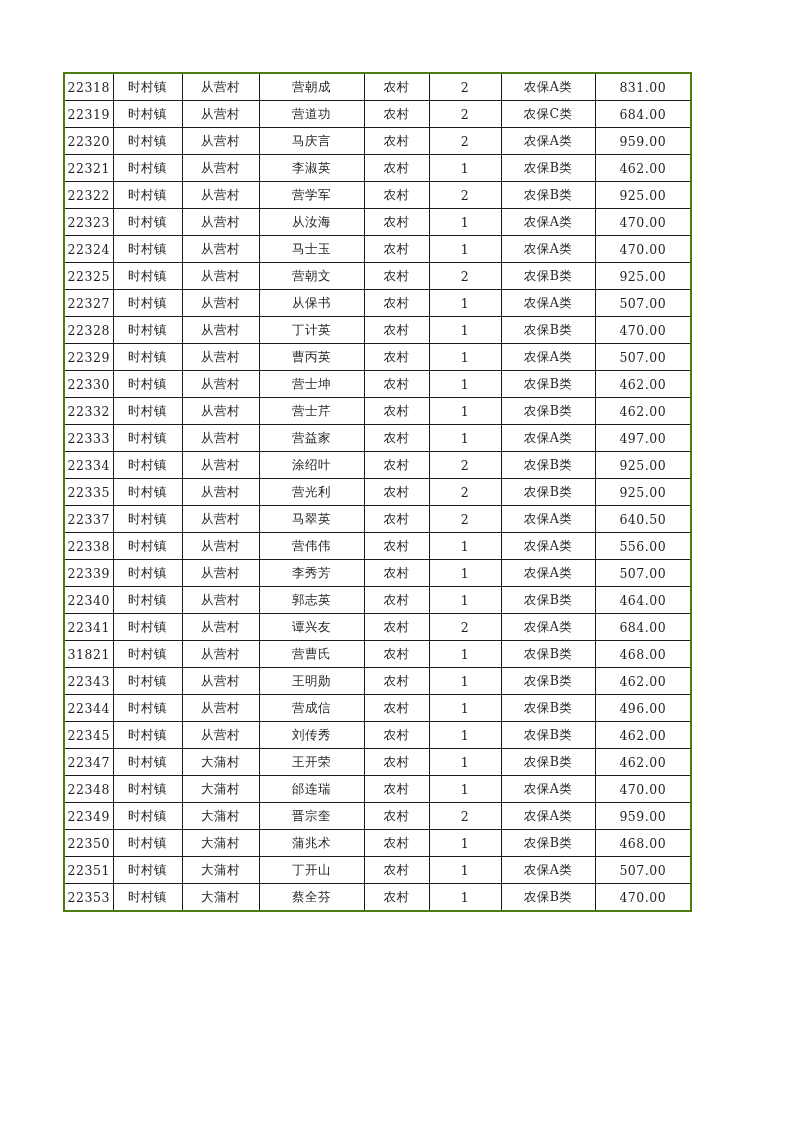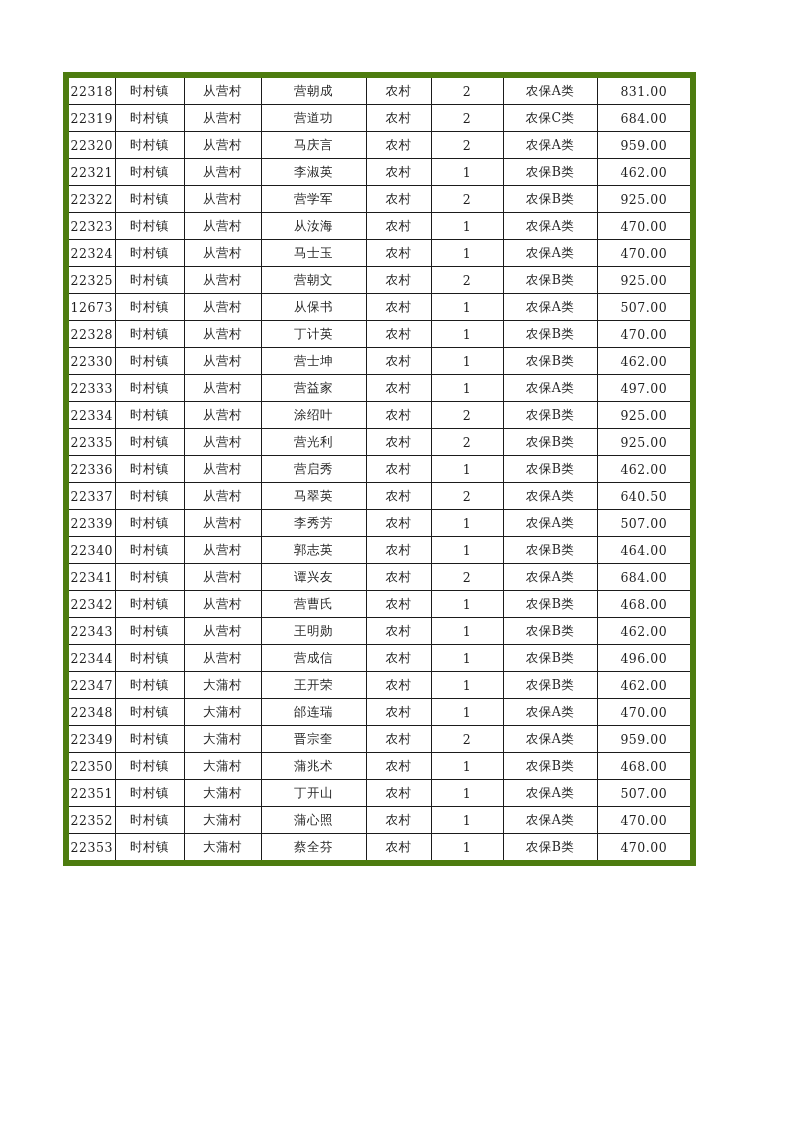--- a/index.html
+++ b/index.html
@@ -15,21 +15,21 @@
     overflow: hidden;
     font-family: "DejaVu Serif", "Liberation Serif", serif;
   }
   table.roster {
     position: absolute;
     left: 63px;
     top: 72px;
     width: 627px;
     border-collapse: collapse;
     table-layout: fixed;
-    border: 6px solid #4d7c0f;
+    border: 2px solid #4d7c0f;
   }
   table.roster td {
     border: 1px solid #1b1b1b;
     height: 26px;            
     padding: 0;
     text-align: center;
     vertical-align: middle;
     font-size: 12.5px;
     color: #1f1f1f;
     letter-spacing: 0.5px;
@@ -144,54 +144,74 @@
     <td>从营村</td>
     <td>营朝文</td>
     <td>农村</td>
     <td>2</td>
     <td>农保B类</td>
     <td>925.00</td>
   </tr>
 
 
   <tr>
-    <td>12673</td>
+    <td>22327</td>
     <td>时村镇</td>
     <td>从营村</td>
     <td>从保书</td>
     <td>农村</td>
     <td>1</td>
     <td>农保A类</td>
     <td>507.00</td>
   </tr>
 
   <tr>
     <td>22328</td>
     <td>时村镇</td>
     <td>从营村</td>
     <td>丁计英</td>
     <td>农村</td>
     <td>1</td>
     <td>农保B类</td>
     <td>470.00</td>
   </tr>
 
+  <tr>
+    <td>22329</td>
+    <td>时村镇</td>
+    <td>从营村</td>
+    <td>曹丙英</td>
+    <td>农村</td>
+    <td>1</td>
+    <td>农保A类</td>
+    <td>507.00</td>
+  </tr>
 
   <tr>
     <td>22330</td>
     <td>时村镇</td>
     <td>从营村</td>
     <td>营士坤</td>
     <td>农村</td>
     <td>1</td>
     <td>农保B类</td>
     <td>462.00</td>
   </tr>
 
 
+  <tr>
+    <td>22332</td>
+    <td>时村镇</td>
+    <td>从营村</td>
+    <td>营士芹</td>
+    <td>农村</td>
+    <td>1</td>
+    <td>农保B类</td>
+    <td>462.00</td>
+  </tr>
 
   <tr>
     <td>22333</td>
     <td>时村镇</td>
     <td>从营村</td>
     <td>营益家</td>
     <td>农村</td>
     <td>1</td>
     <td>农保A类</td>
     <td>497.00</td>
@@ -212,42 +232,42 @@
     <td>22335</td>
     <td>时村镇</td>
     <td>从营村</td>
     <td>营光利</td>
     <td>农村</td>
     <td>2</td>
     <td>农保B类</td>
     <td>925.00</td>
   </tr>
 
-  <tr>
-    <td>22336</td>
-    <td>时村镇</td>
-    <td>从营村</td>
-    <td>营启秀</td>
-    <td>农村</td>
-    <td>1</td>
-    <td>农保B类</td>
-    <td>462.00</td>
-  </tr>
 
   <tr>
     <td>22337</td>
     <td>时村镇</td>
     <td>从营村</td>
     <td>马翠英</td>
     <td>农村</td>
     <td>2</td>
     <td>农保A类</td>
     <td>640.50</td>
   </tr>
 
+  <tr>
+    <td>22338</td>
+    <td>时村镇</td>
+    <td>从营村</td>
+    <td>营伟伟</td>
+    <td>农村</td>
+    <td>1</td>
+    <td>农保A类</td>
+    <td>556.00</td>
+  </tr>
 
   <tr>
     <td>22339</td>
     <td>时村镇</td>
     <td>从营村</td>
     <td>李秀芳</td>
     <td>农村</td>
     <td>1</td>
     <td>农保A类</td>
     <td>507.00</td>
@@ -269,21 +289,21 @@
     <td>时村镇</td>
     <td>从营村</td>
     <td>谭兴友</td>
     <td>农村</td>
     <td>2</td>
     <td>农保A类</td>
     <td>684.00</td>
   </tr>
 
   <tr>
-    <td>22342</td>
+    <td>31821</td>
     <td>时村镇</td>
     <td>从营村</td>
     <td>营曹氏</td>
     <td>农村</td>
     <td>1</td>
     <td>农保B类</td>
     <td>468.00</td>
   </tr>
 
   <tr>
@@ -301,20 +321,30 @@
     <td>22344</td>
     <td>时村镇</td>
     <td>从营村</td>
     <td>营成信</td>
     <td>农村</td>
     <td>1</td>
     <td>农保B类</td>
     <td>496.00</td>
   </tr>
 
+  <tr>
+    <td>22345</td>
+    <td>时村镇</td>
+    <td>从营村</td>
+    <td>刘传秀</td>
+    <td>农村</td>
+    <td>1</td>
+    <td>农保B类</td>
+    <td>462.00</td>
+  </tr>
 
 
   <tr>
     <td>22347</td>
     <td>时村镇</td>
     <td>大蒲村</td>
     <td>王开荣</td>
     <td>农村</td>
     <td>1</td>
     <td>农保B类</td>
@@ -358,30 +388,20 @@
     <td>22351</td>
     <td>时村镇</td>
     <td>大蒲村</td>
     <td>丁开山</td>
     <td>农村</td>
     <td>1</td>
     <td>农保A类</td>
     <td>507.00</td>
   </tr>
 
-  <tr>
-    <td>22352</td>
-    <td>时村镇</td>
-    <td>大蒲村</td>
-    <td>蒲心照</td>
-    <td>农村</td>
-    <td>1</td>
-    <td>农保A类</td>
-    <td>470.00</td>
-  </tr>
 
   <tr>
     <td>22353</td>
     <td>时村镇</td>
     <td>大蒲村</td>
     <td>蔡全芬</td>
     <td>农村</td>
     <td>1</td>
     <td>农保B类</td>
     <td>470.00</td>

